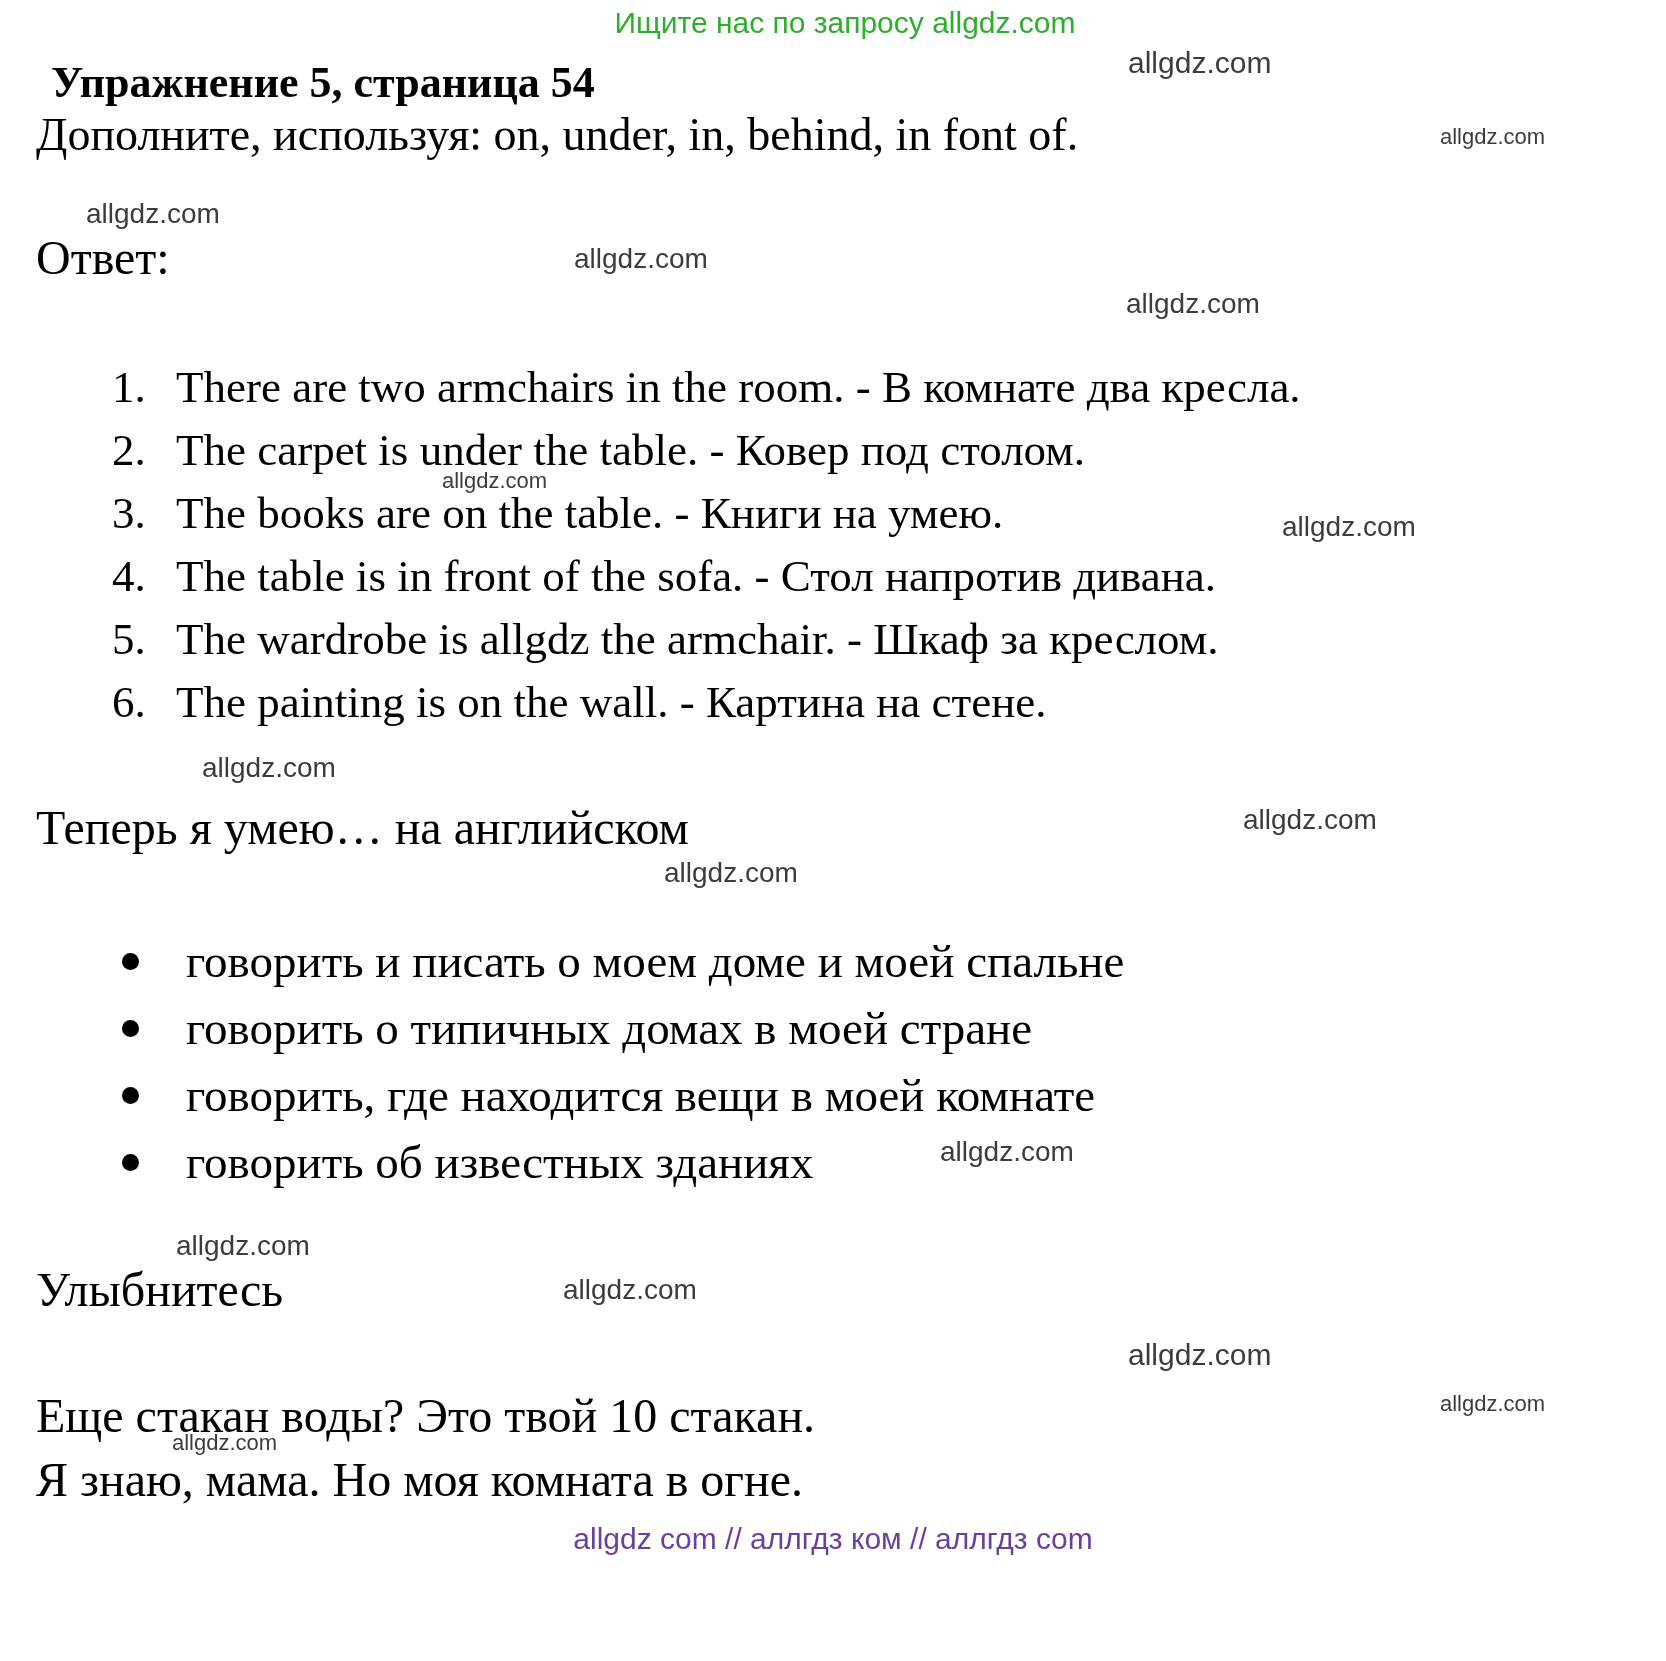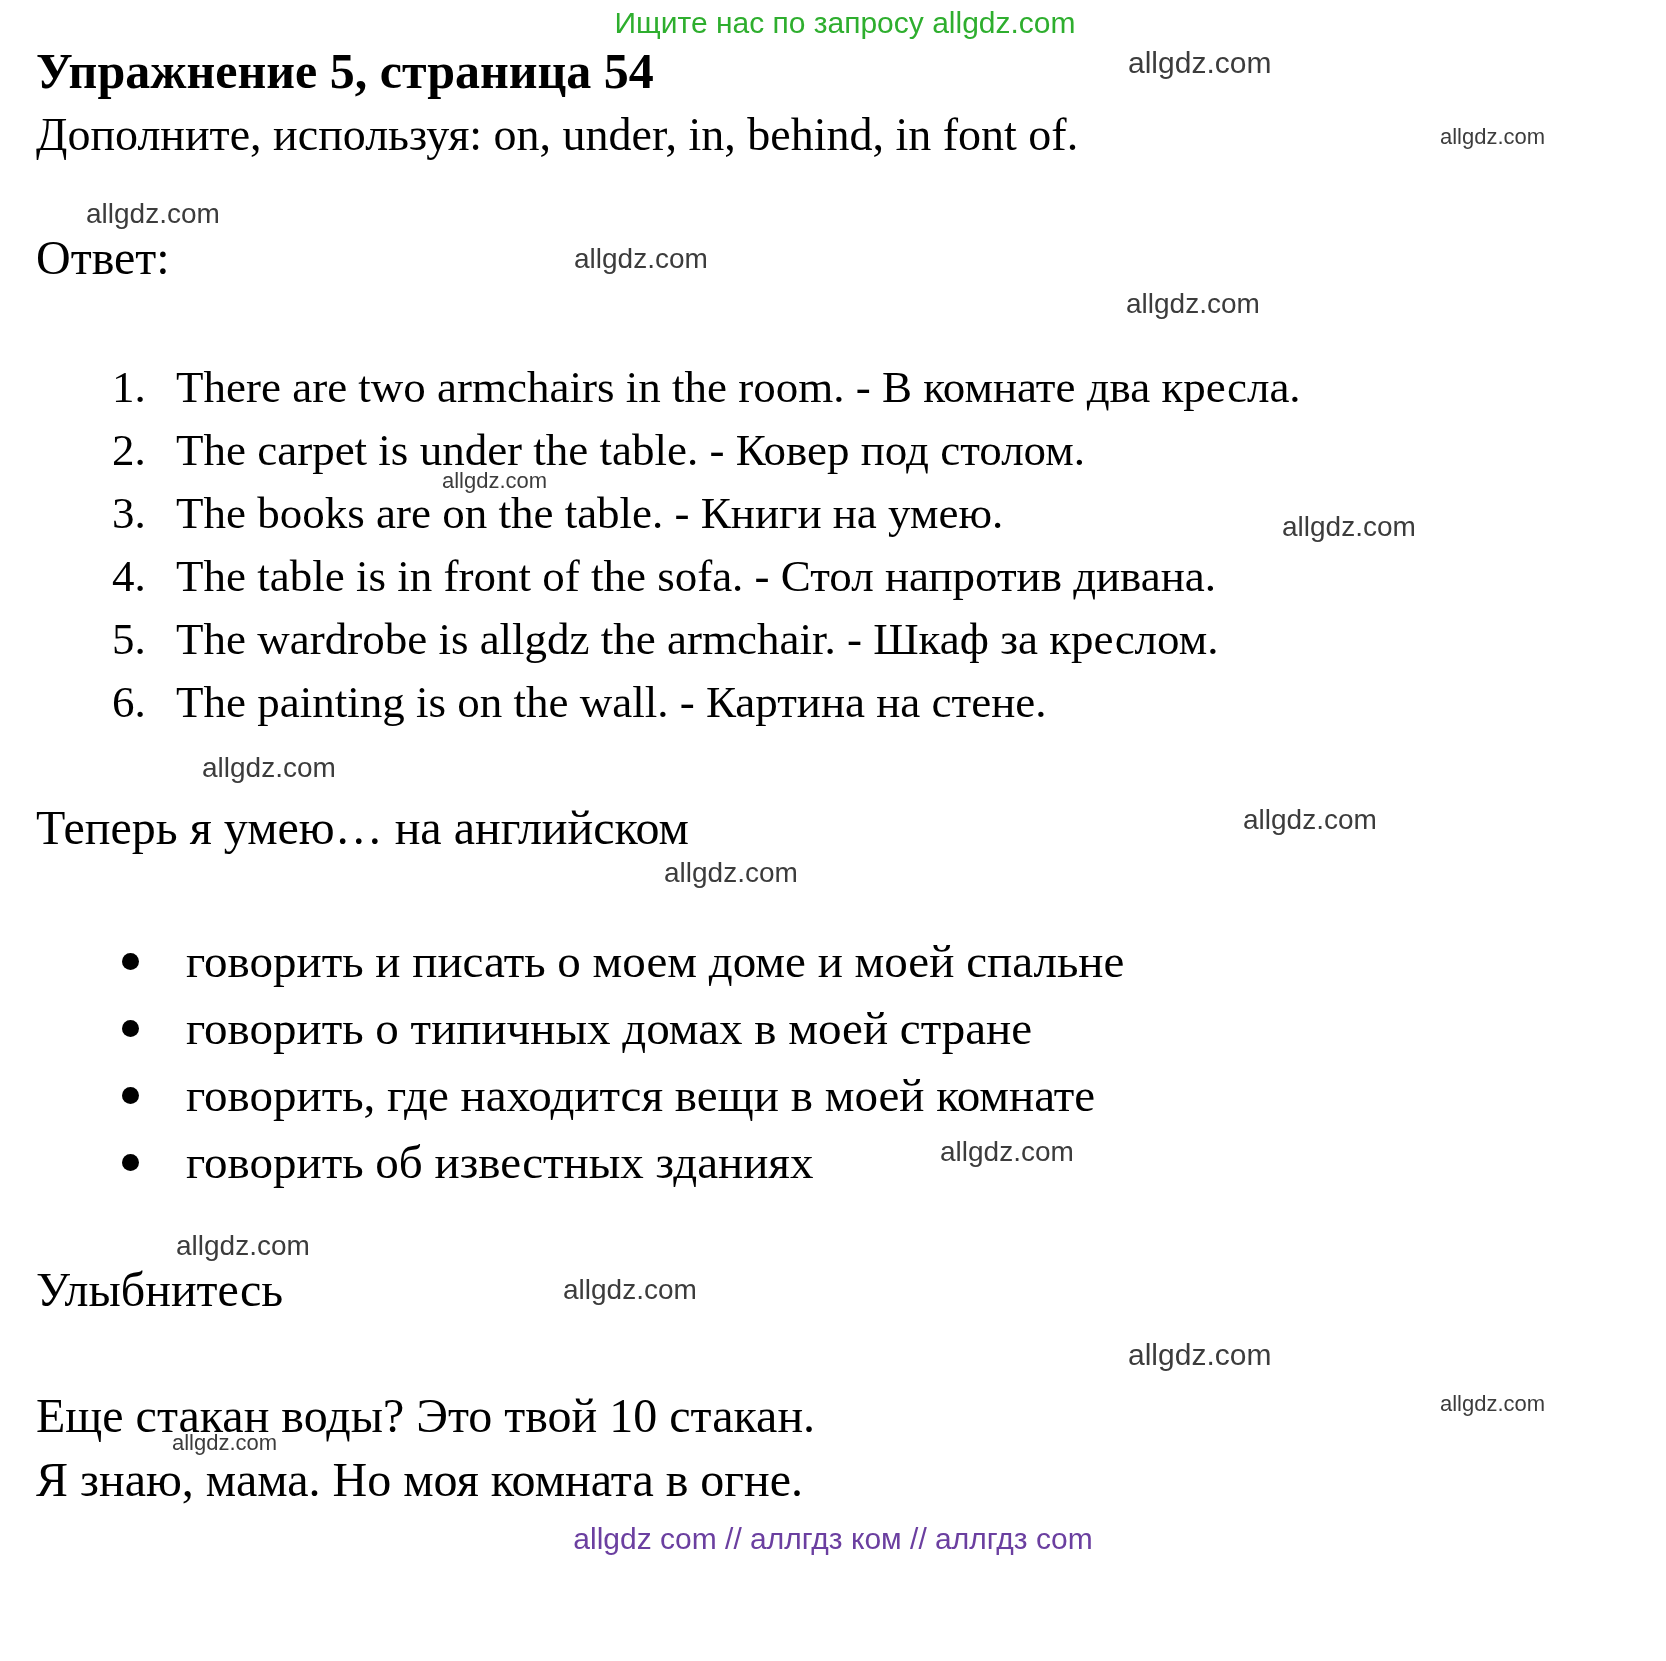--- a/index.html
+++ b/index.html
@@ -13,22 +13,22 @@
     width:1666px;height:1661px;position:relative;overflow:hidden;
     background:#ffffff;color:var(--text-color);
     font-family:"Liberation Serif",serif;
   }
   .banner{
     position:absolute;top:6px;left:12px;width:100%;text-align:center;
     font-family:"Liberation Sans",sans-serif;font-size:30px;
     color:var(--banner-color);
   }
   .title{
-    position:absolute;top:42px;left:36px;margin:0;
-    font-size:50px;font-weight:bold;
+    position:absolute;top:42px;left:36px;margin:15px;
+    font-size:44px;font-weight:bold;
   }
   .subtitle{
     position:absolute;top:108px;left:36px;
     font-size:46px;
   }
   .answer-label{
     position:absolute;top:230px;left:36px;
     font-size:48px;
   }
   .ex-list{

